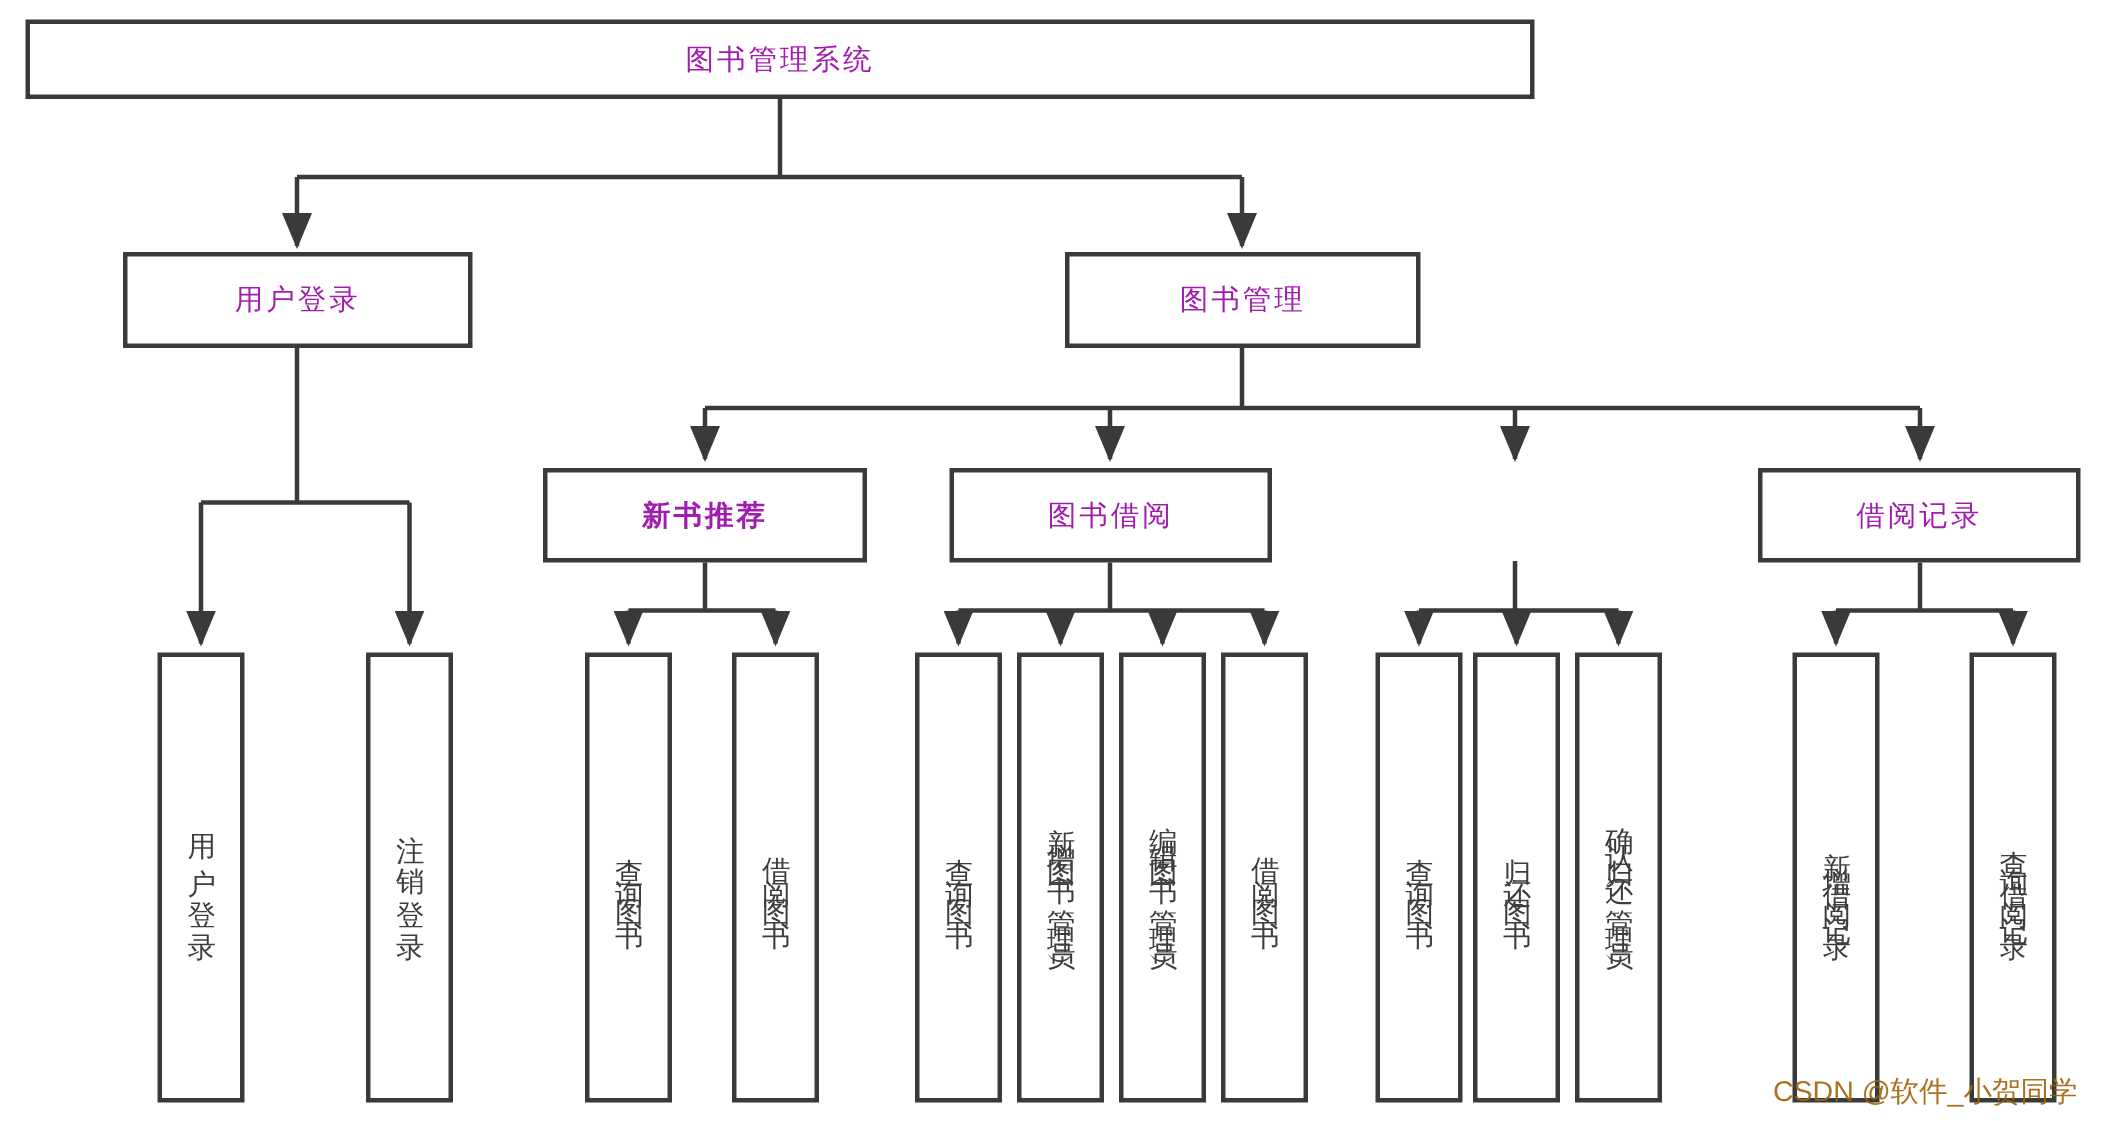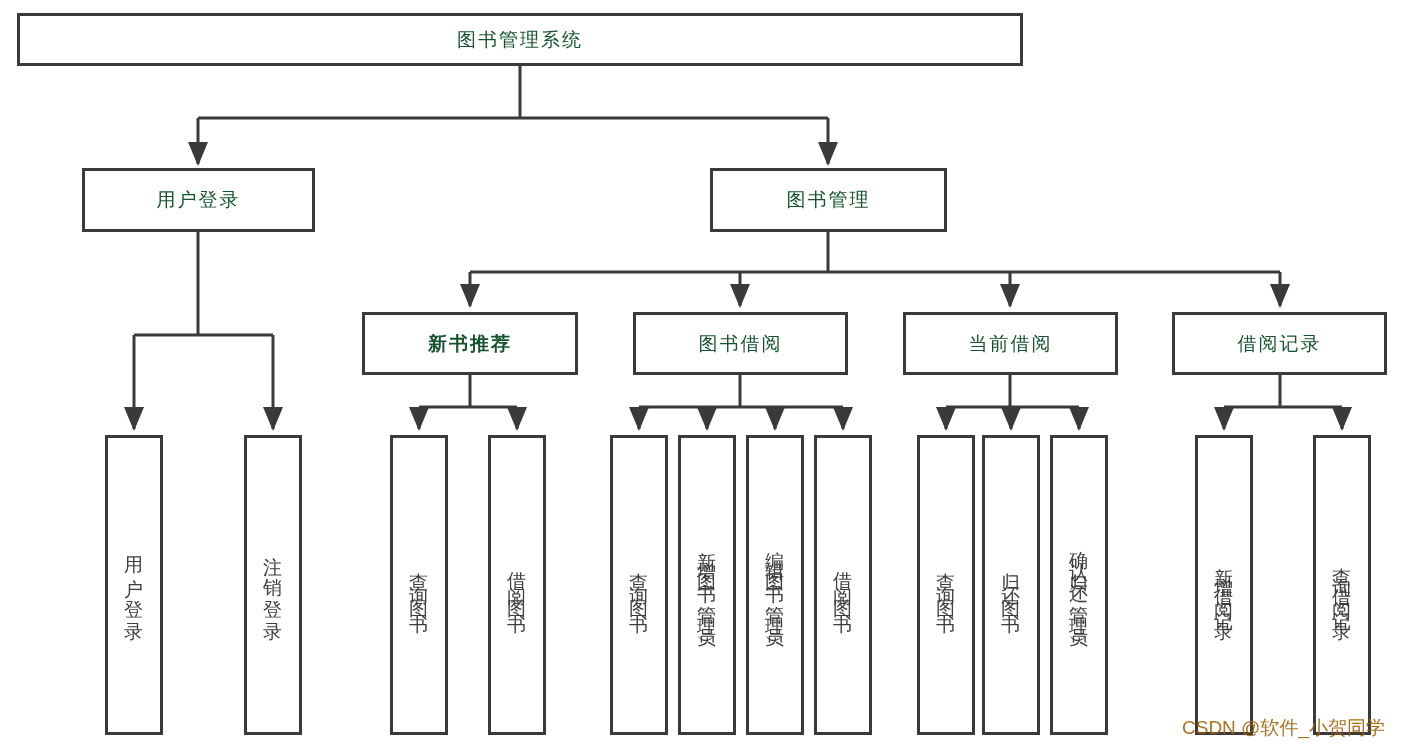--- a/index.html
+++ b/index.html
@@ -20,21 +20,21 @@
     left: 0;
     top: 0;
     width: 1405px;
     height: 747px;
   }
   .node {
     position: absolute;
     box-sizing: border-box;
     background: #ffffff;
     border: 3px solid #3a3a3a;
-    color: #14532d;
+    color: #a21caf;
     display: flex;
     align-items: center;
     justify-content: center;
     font-size: 19px;
     letter-spacing: 2px;
   }
   .vnode {
     position: absolute;
     box-sizing: border-box;
     background: #ffffff;
@@ -148,21 +148,20 @@
     </g>
   </svg>
 
   <div class="node" id="n-root">图书管理系统</div>
 
   <div class="node" id="n-login">用户登录</div>
   <div class="node" id="n-mgmt">图书管理</div>
 
   <div class="node" id="n-nb">新书推荐</div>
   <div class="node" id="n-bb">图书借阅</div>
-  <div class="node" id="n-cb">当前借阅</div>
   <div class="node" id="n-br">借阅记录</div>
 
   <div class="vnode short" id="l-ul1">
     <span>用户登录</span>
   </div>
   <div class="vnode short" id="l-ul2">
     <span>注销登录</span>
   </div>
 
   <div class="vnode mid" id="l-nb1">

